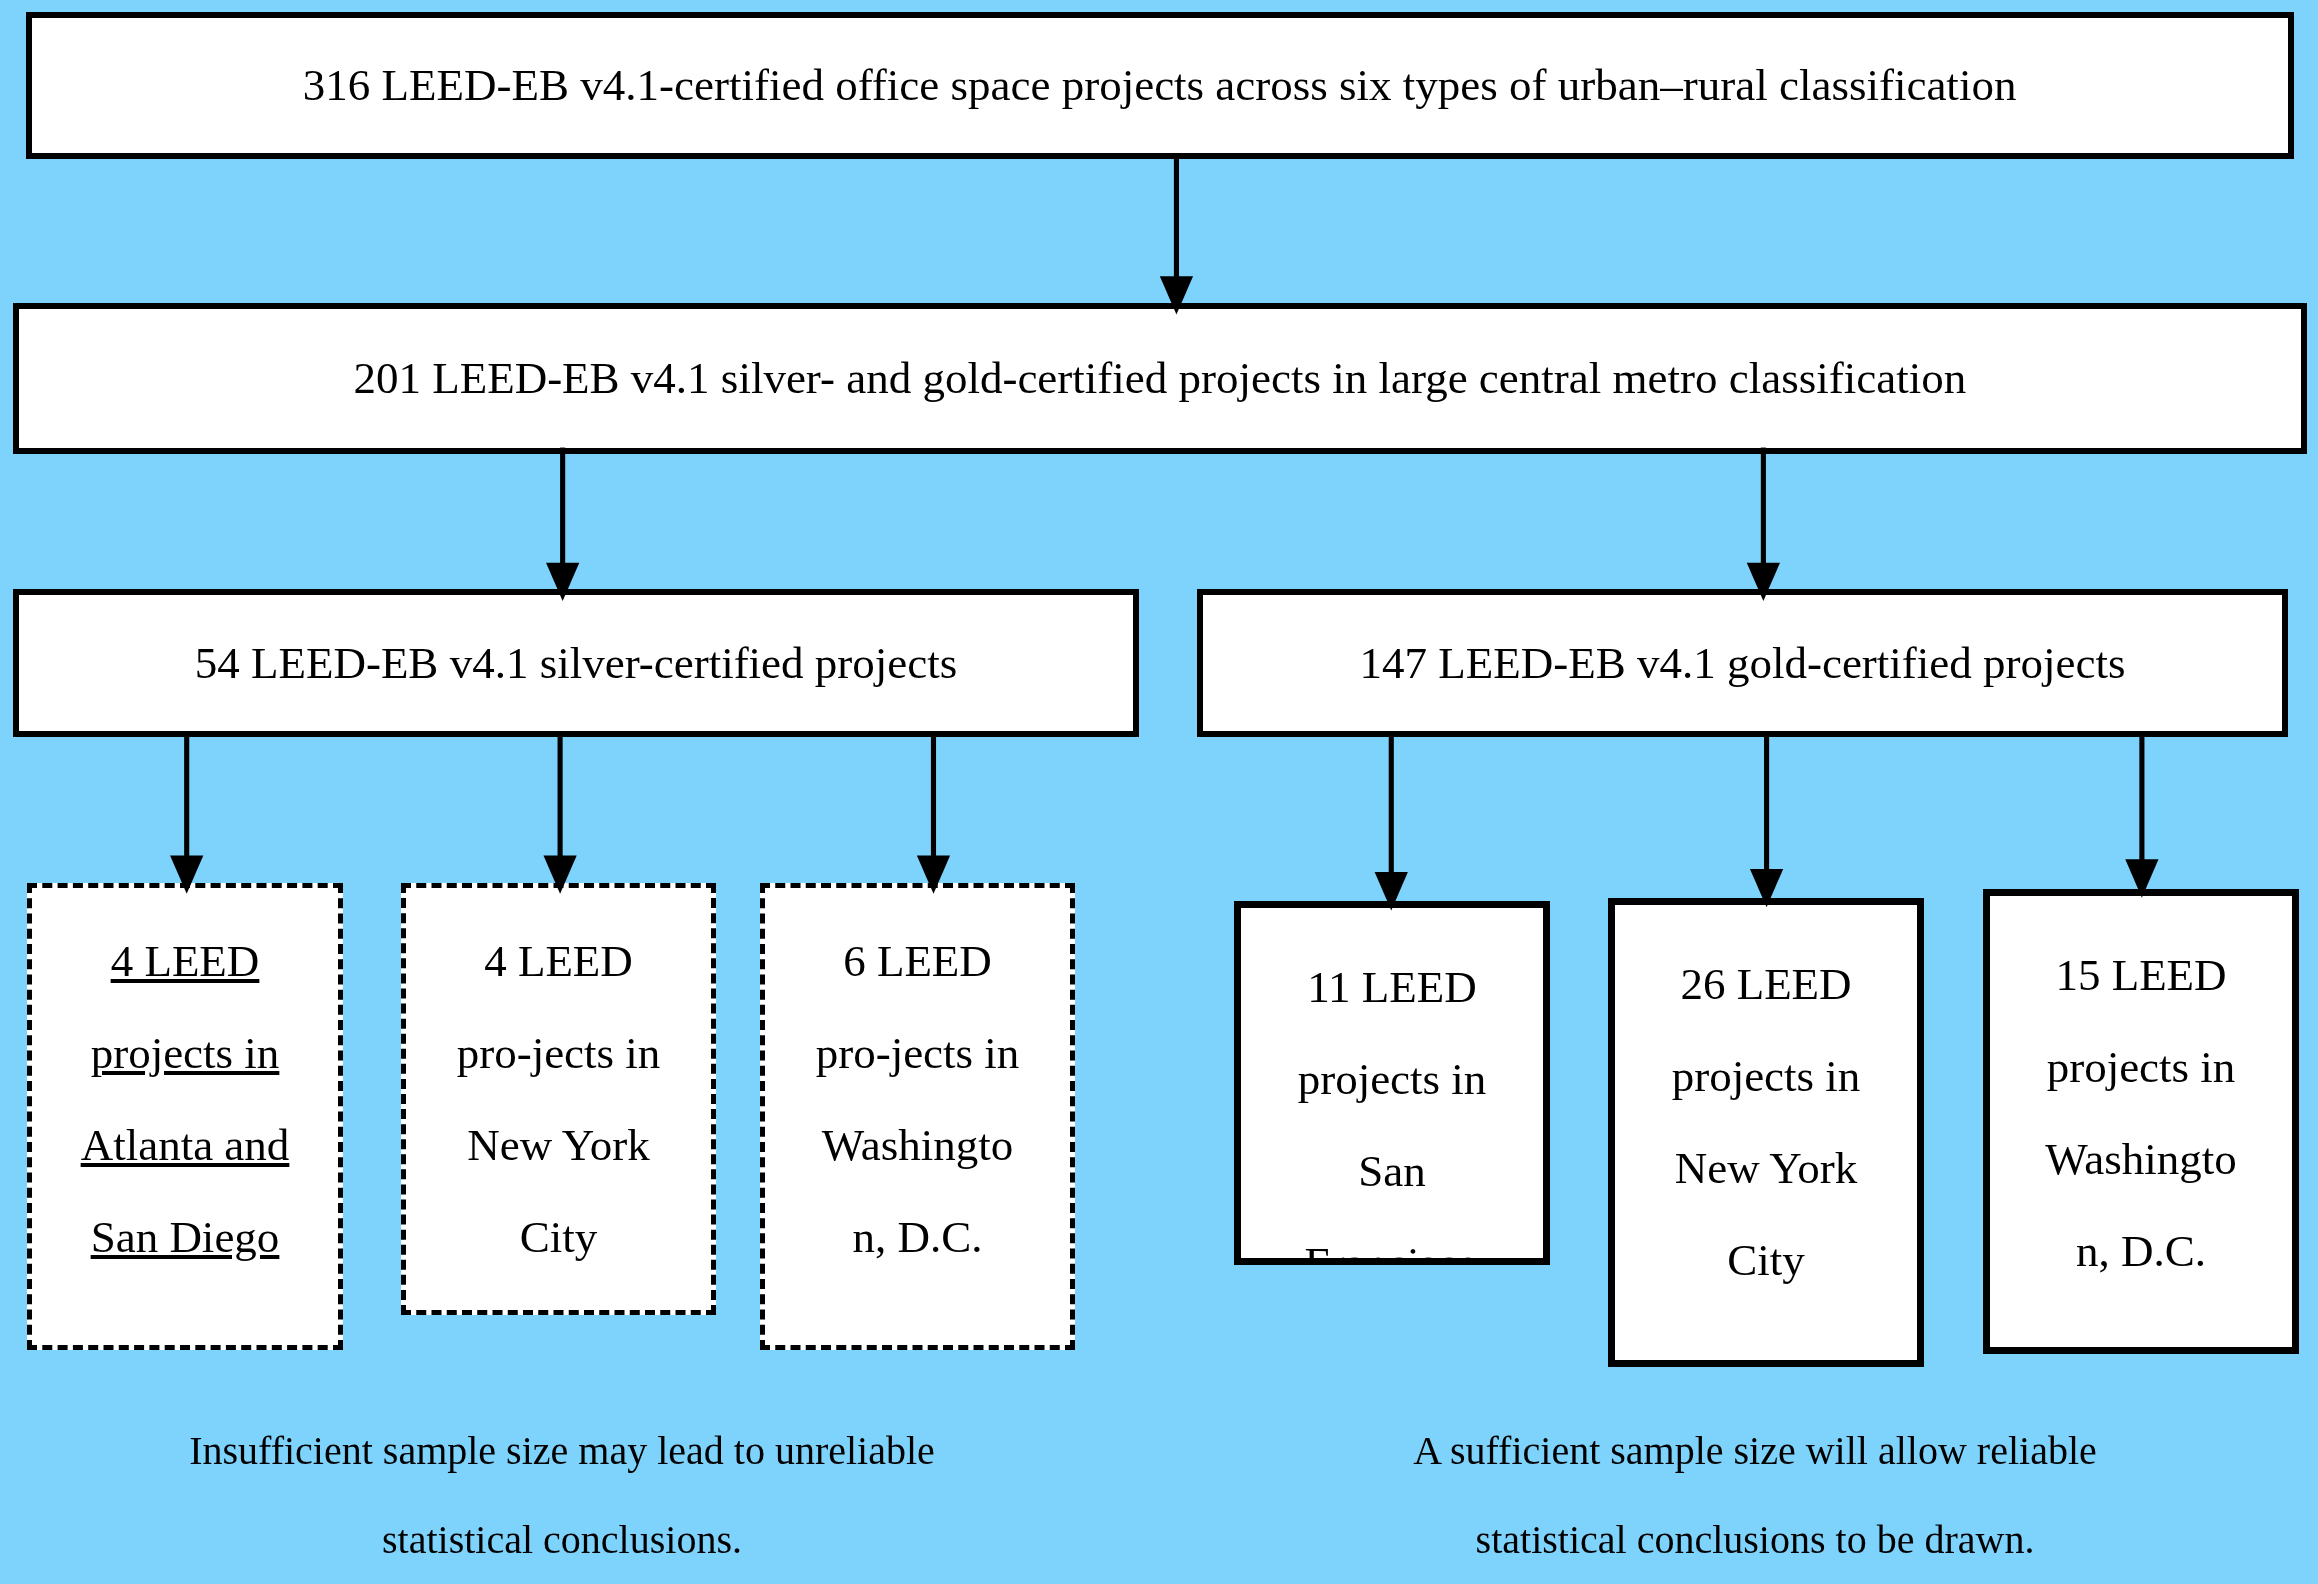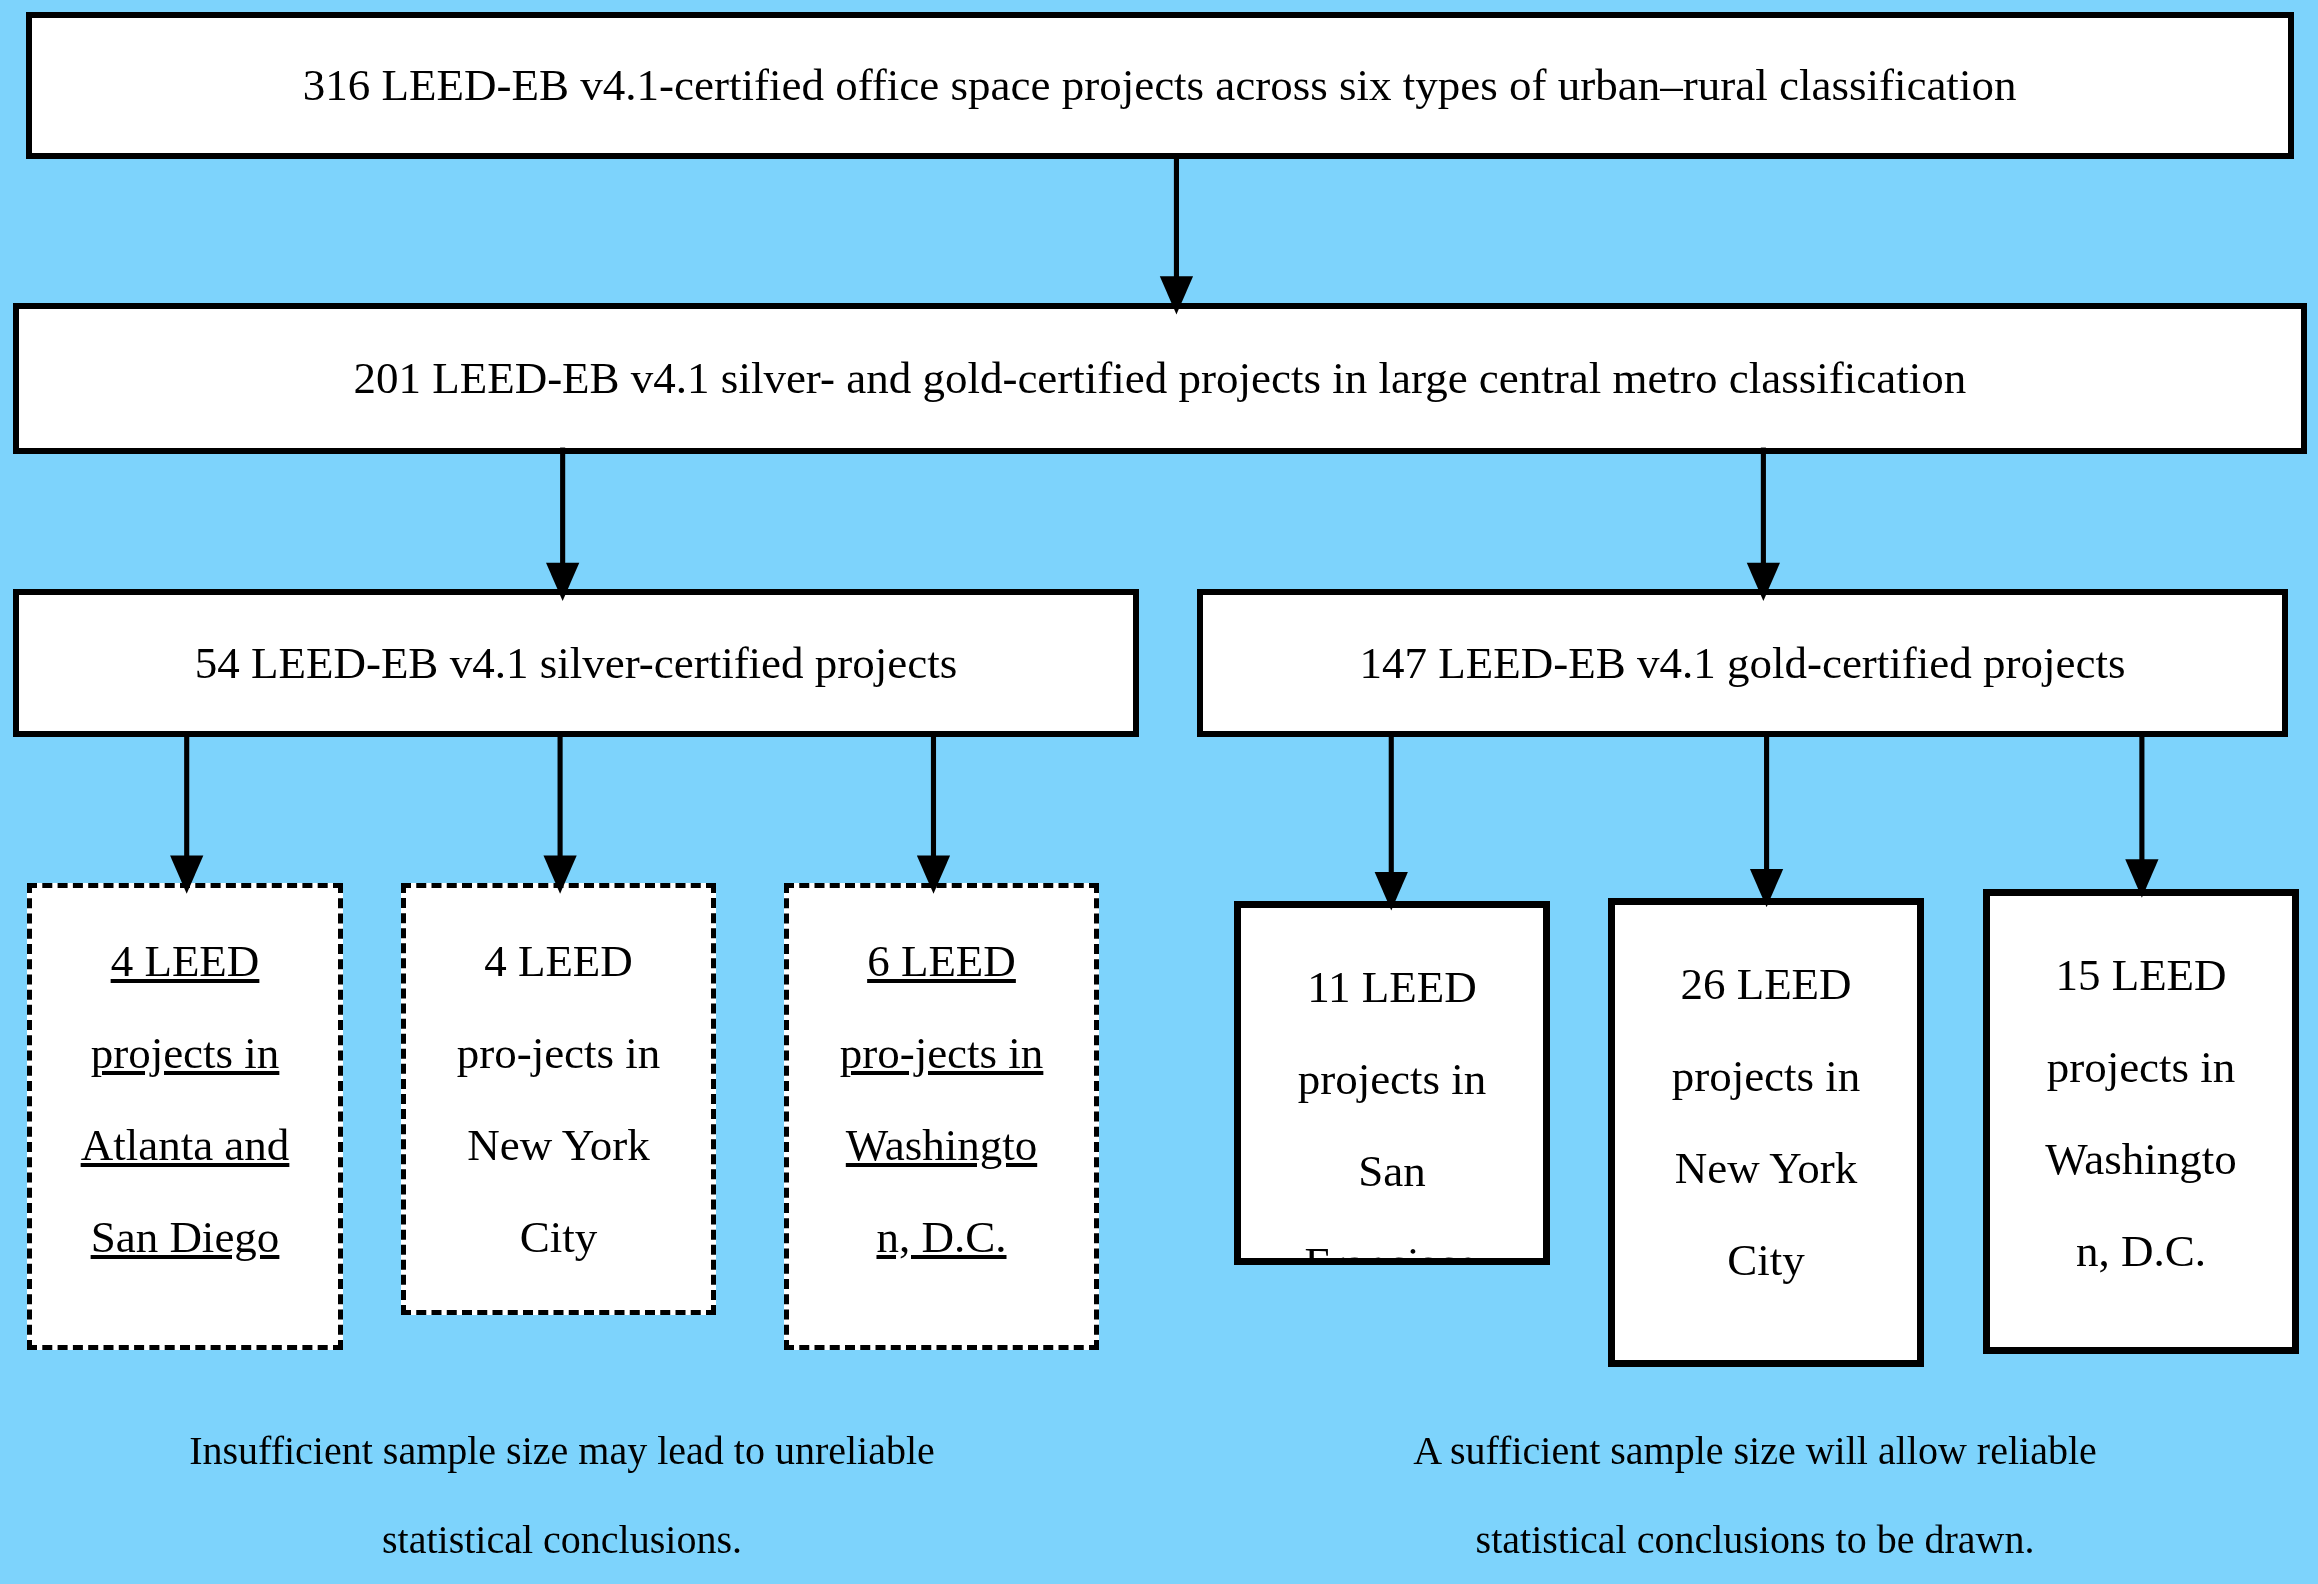--- a/index.html
+++ b/index.html
@@ -37,21 +37,21 @@
   .leaf.dashed { border: 5.1px dashed #000000; padding-top: 27px; }
   .leaf.solid  { border: 7px solid #000000; padding-top: 33px; }
 
   .b-root   { left: 25.6px;   top: 11.5px;  width: 2268px; height: 147px; }
   .b-metro  { left: 12.8px;   top: 303px; width: 2294px; height: 151px; }
   .b-silver { left: 13px;   top: 589px; width: 1126px; height: 148px; }
   .b-gold   { left: 1197px; top: 589px; width: 1091px; height: 148px; }
 
   .l-atl { left: 27px;   top: 883px; width: 316px; height: 467px; text-decoration: underline; }
   .l-nyc { left: 401px;  top: 883px; width: 315px; height: 432px; }
-  .l-dc  { left: 784px; top: 883px; width: 315px; height: 467px; text-decoration: underline; }
+  .l-dc  { left: 760px; top: 883px; width: 315px; height: 467px; }
 
   .g-sf  { left: 1234px; top: 901px; width: 316px; height: 364px; }
   .g-nyc { left: 1608px; top: 898px; width: 316px; height: 469px; }
   .g-dc  { left: 1983px; top: 889px; width: 316px; height: 465px; }
 
   .caption {
     position: absolute;
     top: 1406px;
     width: 1048px;
     text-align: center;

